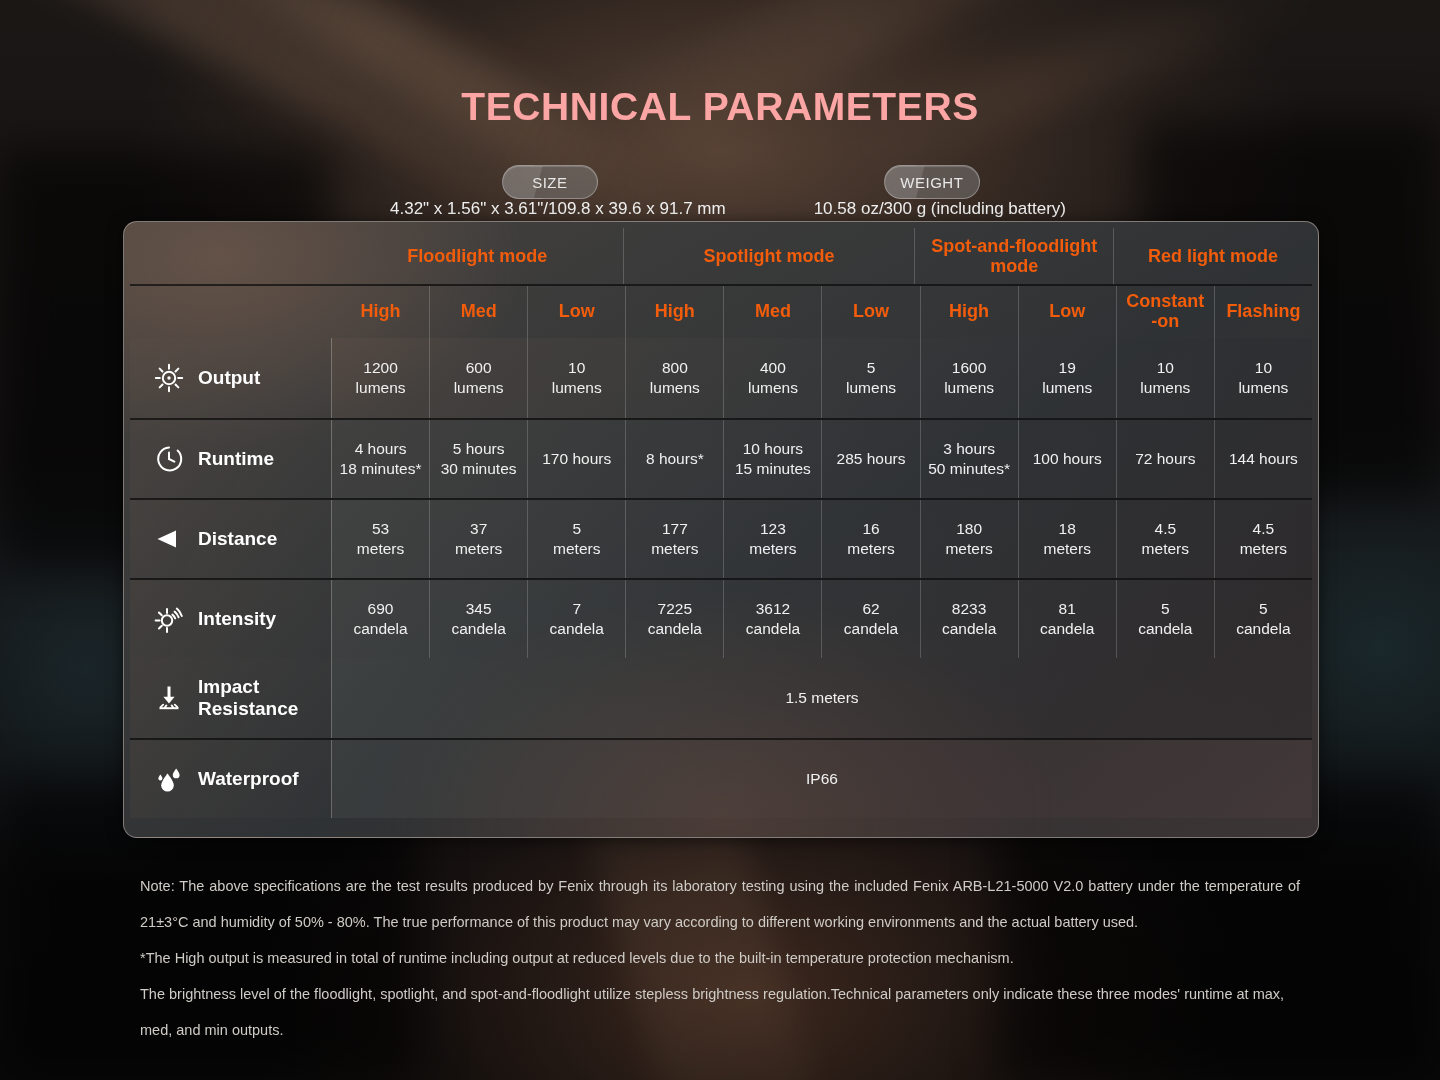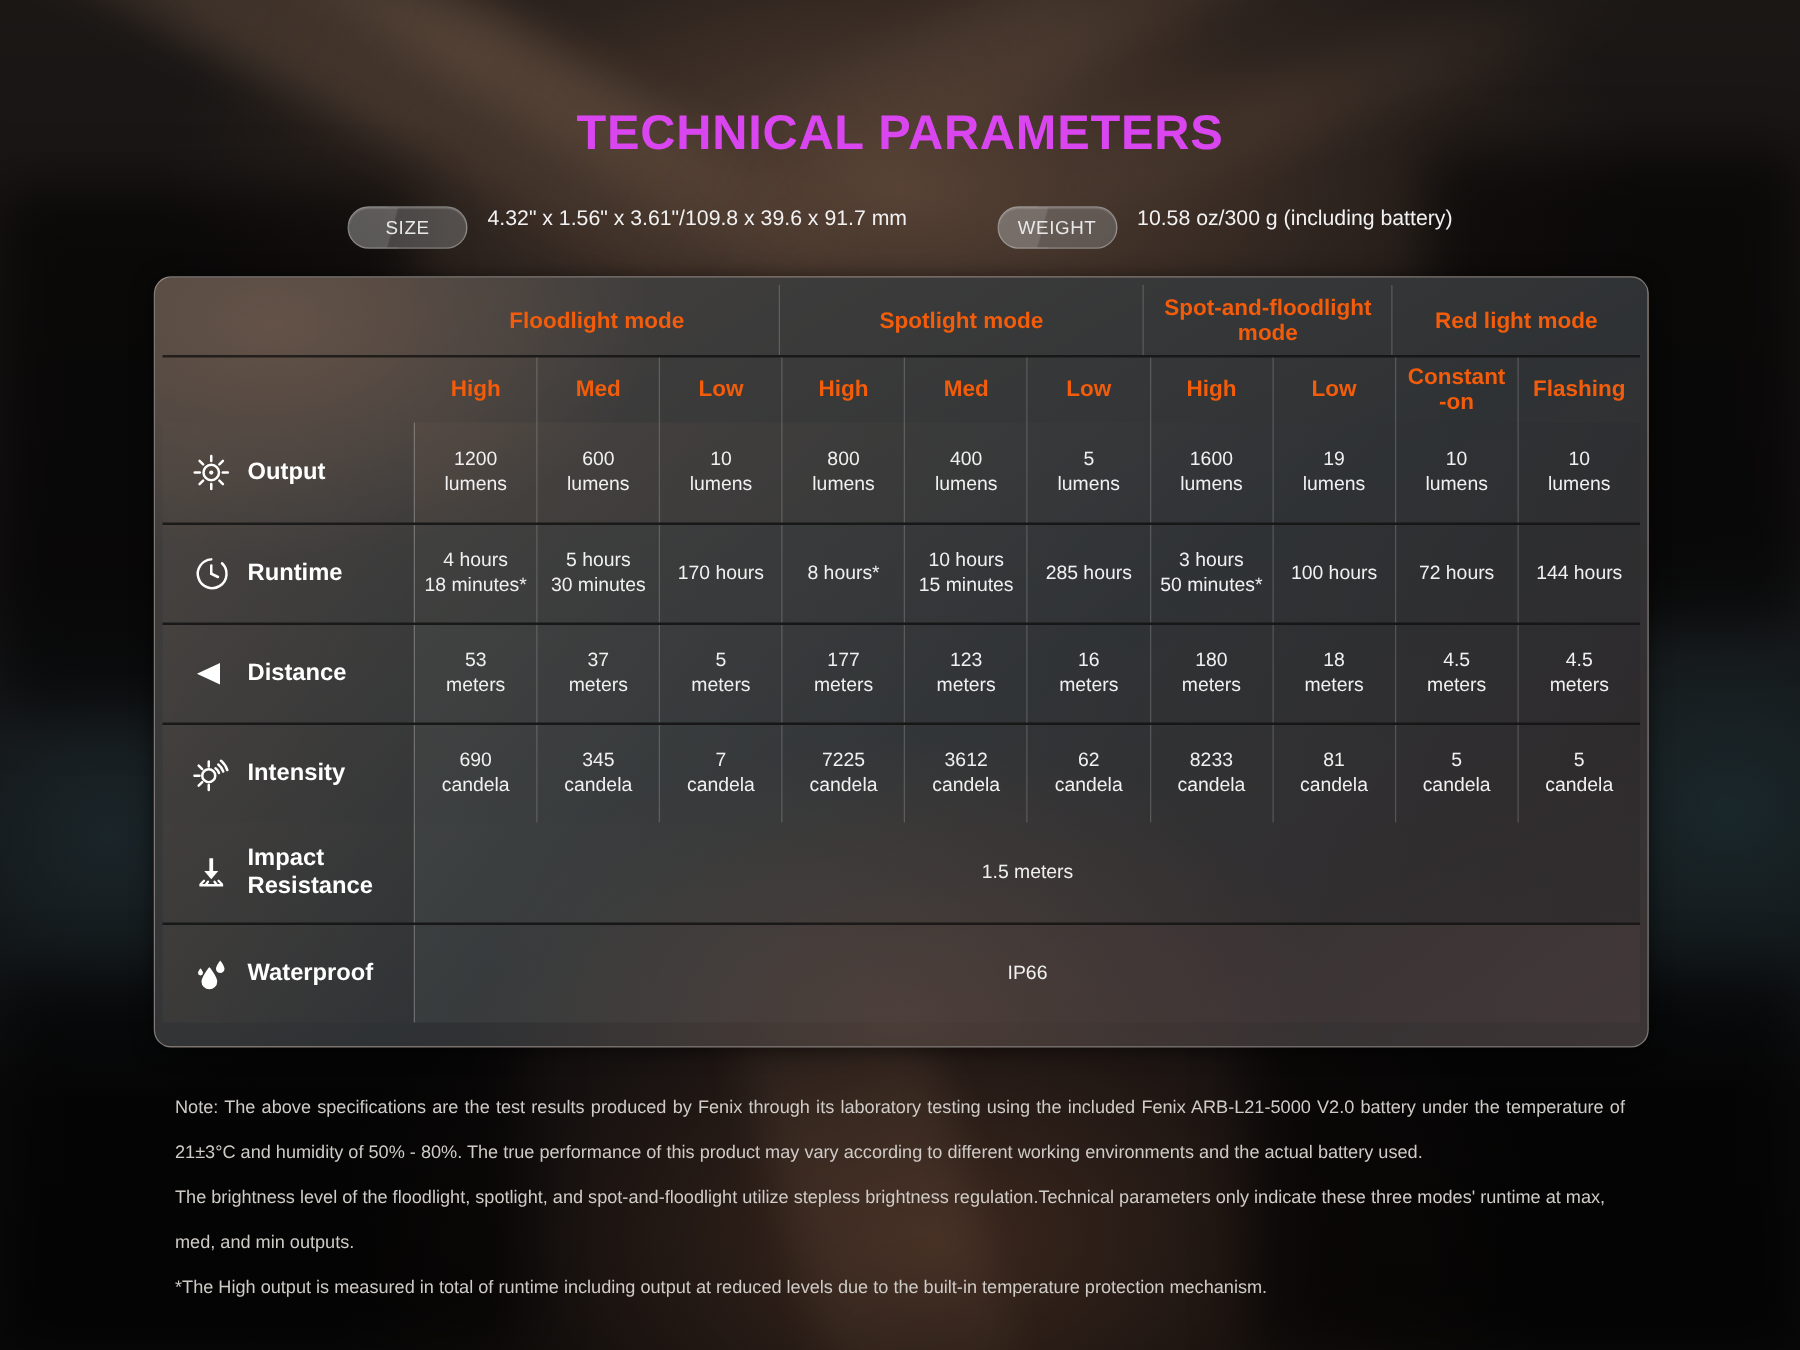--- a/index.html
+++ b/index.html
@@ -47,34 +47,34 @@
   .dark.d1 { left: 0;    top: 150px; width: 330px; height: 420px; }
   .dark.d2 { right: 0;   top: 120px; width: 300px; height: 380px; }
   .dark.d3 { left: 0;    bottom: 0;  width: 420px; height: 300px; }
   .dark.d4 { right: 0;   bottom: 0;  width: 440px; height: 300px; }
 
   
   #title {
     position: absolute;
     top: 85px; left: 0; right: 0;
     text-align: center;
-    color: #d946ef;
+    color: #fca5a5;
     font-size: 39px;
     font-weight: bold;
     letter-spacing: 0.6px;
   }
 
   #meta {
     position: absolute;
     top: 165px; left: 0; right: 0;
     display: flex;
     justify-content: center;
     align-items: center;
   }
-  .meta-group { display: flex; align-items: flex-start; }
+  .meta-group { display: flex; align-items: center; flex-direction: column; }
   .meta-group.size   { margin-right: 72px; }
   .pill {
     display: flex; align-items: center; justify-content: center;
     height: 34px;
     border-radius: 17px;
     color: #e8e8e8;
     font-size: 15px;
     letter-spacing: .5px;
     background:
       linear-gradient(105deg, rgba(255,255,255,0.16) 0%, rgba(255,255,255,0.16) 38%, rgba(255,255,255,0.05) 39%, rgba(255,255,255,0.05) 100%),
@@ -501,15 +501,15 @@
             <div class="cell merged">IP66</div>
           </div>
         </div>
       </div>
 
   </div>
 </div>
 
 <div id="notes">
     <p class="justify">Note: The above specifications are the test results produced by Fenix through its laboratory testing using the included Fenix ARB-L21-5000 V2.0 battery under the temperature of 21±3°C and humidity of 50% - 80%.  The true performance of this product may vary according to different working environments and the actual battery used.</p>
+    <p>*The High output is measured in total of runtime including output at reduced levels due to the built-in temperature protection mechanism.</p>
     <p>The brightness level of the floodlight, spotlight, and spot-and-floodlight utilize stepless brightness regulation.Technical parameters only indicate these three modes' runtime at max, med, and min outputs.</p>
-    <p>*The High output is measured in total of runtime including output at reduced levels due to the built-in temperature protection mechanism.</p>
   </div>
 
 </body></html>

